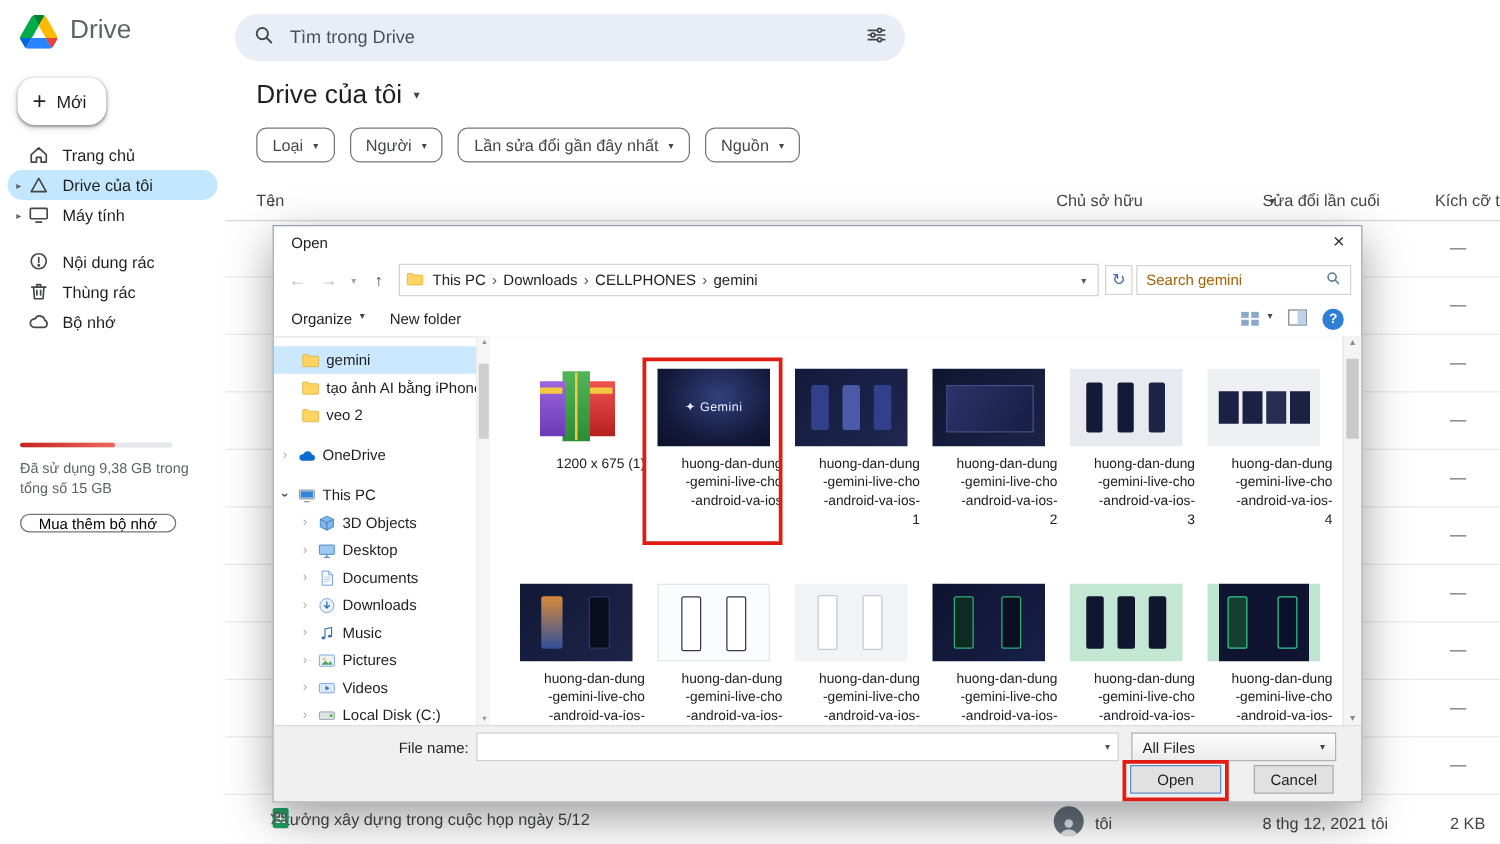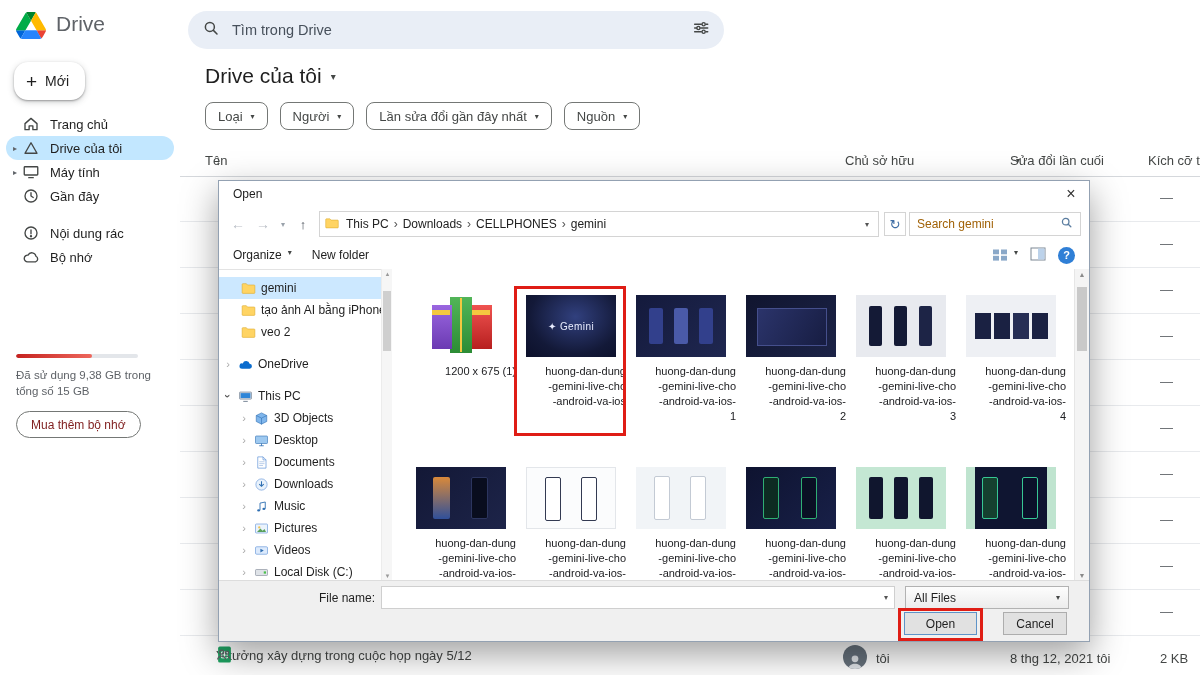--- a/index.html
+++ b/index.html
@@ -21,22 +21,22 @@
   .side-item{height:24px;display:flex;align-items:center;padding-left:4px;border-radius:16px;cursor:pointer}
   .side-item.gap{margin-top:13px}
   .side-item.selected{background:#c2e7ff}
   .side-item .exp{width:10px;font-size:8px;color:#5f6368;text-align:center}
   .side-item .icon{width:18px;height:18px;margin:0 10px 0 2px;display:flex;align-items:center}
   .side-item .lbl{font-size:13px;color:#1f1f1f;white-space:nowrap}
   .storage{position:absolute;left:16px;top:298px;width:156px}
   .storage-bar{width:122px;height:4px;border-radius:2px;background:#e3e6ea;overflow:hidden}
   .storage-fill{height:100%;border-radius:2px;background:linear-gradient(90deg,#c5221f,#ee675c)}
   .storage-text{margin-top:9px;font-size:11.5px;line-height:1.4;color:#5f6368;width:150px}
-  .buy-btn{margin-top:12px;height:27px;padding:0 14px;border:1px solid #747775;border-radius:15px;background:#fff;
-           color:#7f1d1d;font-size:12px;cursor:pointer;font-family:inherit}
+  .buy-btn{margin-top:12px;height:15px;padding:0 14px;border:1px solid #747775;border-radius:15px;background:#fff;
+           color:#000000;font-size:12px;cursor:pointer;font-family:inherit}
   
   .main{position:absolute;left:180px;top:56px;right:0;bottom:0}
   .page-title{position:absolute;left:25px;top:8px;display:flex;align-items:center;gap:9px;font-size:21px;cursor:pointer}
   .page-title .caret{font-size:10px;color:#444746}
   .chips{position:absolute;left:25px;top:46px;display:flex;gap:12px}
   .chip{height:28px;border:1px solid #747775;border-radius:8px;background:#fff;display:flex;align-items:center;gap:8px;
         padding:0 12px;font-size:13px;color:#444746;cursor:pointer;font-family:inherit}
   .c-caret{font-size:8px;color:#444746}
   .cols{position:absolute;left:0;right:0;top:90px;height:30px;border-bottom:1px solid #d5d8dc;font-size:13px;color:#444746}
   .cols span{position:absolute;line-height:30px;white-space:nowrap}
@@ -213,40 +213,39 @@
         <div class="side-item">
     <span class="exp">▸</span>
     <span class="icon">
             <svg viewBox="0 0 24 24" width="18" height="18" fill="none" stroke="#444746" stroke-width="1.8" stroke-linejoin="round" stroke-linecap="round">
               <rect x="3" y="5" width="18" height="11" rx="1"></rect>
               <path d="M9 19.5h6"></path>
             </svg>
           </span>
     <span class="lbl">Máy tính</span>
   </div>
-        <div class="side-item">
-    <span class="exp"></span>
-    <span class="icon">
-            <svg viewBox="0 0 24 24" width="18" height="18" fill="none" stroke="#444746" stroke-width="1.8" stroke-linejoin="round" stroke-linecap="round">
-              <circle cx="12" cy="12" r="8"></circle>
-              <path d="M12 7.5V12l3 2"></path>
-            </svg>
-          </span>
-    <span class="lbl">Gần đây</span>
-  </div>
         <div class="side-item gap">
     <span class="exp"></span>
     <span class="icon">
             <svg viewBox="0 0 24 24" width="18" height="18" fill="none" stroke="#444746" stroke-width="1.8" stroke-linejoin="round" stroke-linecap="round">
               <circle cx="12" cy="12" r="8"></circle>
               <path d="M12 8v5"></path>
               <circle cx="12" cy="16.2" r=".7" fill="#444746"></circle>
             </svg>
           </span>
     <span class="lbl">Nội dung rác</span>
+  </div>
+        <div class="side-item">
+    <span class="exp"></span>
+    <span class="icon">
+            <svg viewBox="0 0 24 24" width="18" height="18" fill="none" stroke="#444746" stroke-width="1.8" stroke-linejoin="round" stroke-linecap="round">
+              <path d="M6.5 7.5h11L16.6 20H7.4zM4.5 7.5h15M10 7.5V5h4v2.5M10 11v5M14 11v5"></path>
+            </svg>
+          </span>
+    <span class="lbl">Thùng rác</span>
   </div>
         <div class="side-item">
     <span class="exp"></span>
     <span class="icon">
             <svg viewBox="0 0 24 24" width="18" height="18" fill="none" stroke="#444746" stroke-width="1.8" stroke-linejoin="round" stroke-linecap="round">
               <path d="M7.5 18.5a4.5 4.5 0 1 1 .6-8.96A5.5 5.5 0 0 1 18.5 11a4 4 0 0 1-.5 7.5z"></path>
             </svg>
           </span>
     <span class="lbl">Bộ nhớ</span>
   </div>

